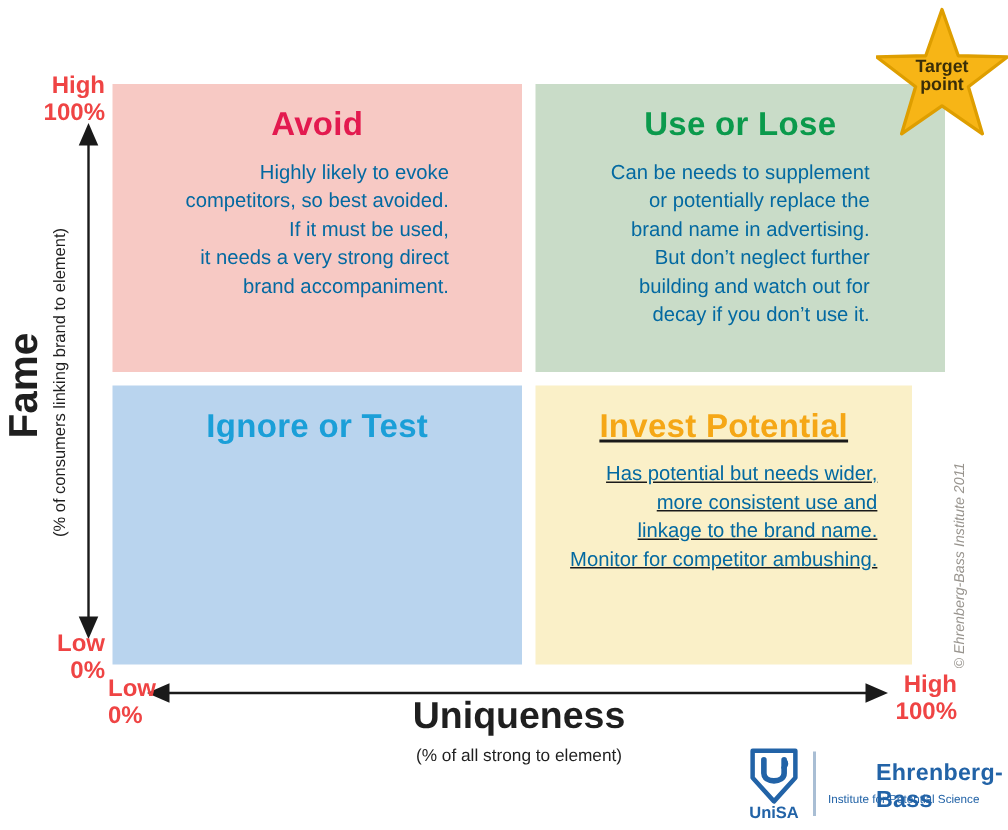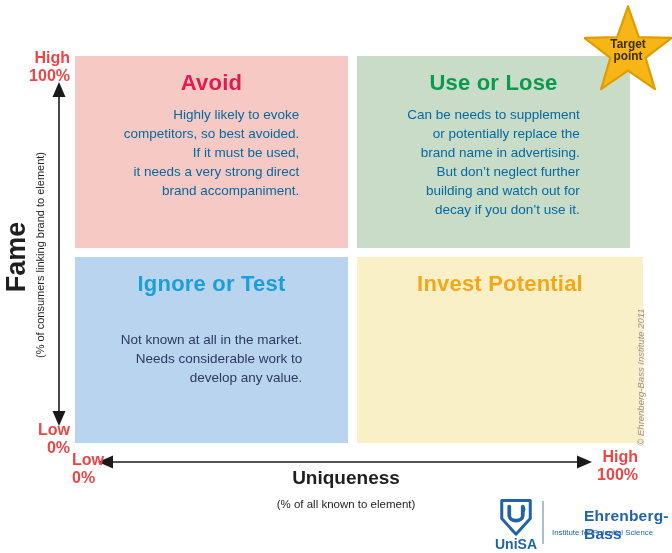--- a/index.html
+++ b/index.html
@@ -17,21 +17,21 @@
     font-size: 22px; font-weight: bold; letter-spacing: 0.2px;
     margin-bottom: 11px; line-height: 1.1;
   }
   .quad-body {
     font-size: 13.5px; line-height: 1.4; color: #0369a1;
     white-space: pre-line; font-weight: 500;
   }
   #quad-tl { left: 75px;  top: 56px;  width: 273px; height: 192px; }
   #quad-tr { left: 357px; top: 56px;  width: 273px; height: 192px; }
   #quad-bl { left: 75px;  top: 257px; width: 273px; height: 186px; }
-  #quad-br { left: 357px; top: 257px; width: 286px; height: 186px; }
+  #quad-br { left: 357px; top: 257px; width: 251px; height: 186px; text-decoration: underline; }
   #quad-bl .quad-body { color: #2c3960; }
 
   .axis-svg { position: absolute; }
   .axis-label {
     position: absolute; font-size: 16px; font-weight: bold;
     line-height: 1.15; white-space: pre-line; color: #ef4444;
   }
   #y-high { left: 28px; top: 49px;  width: 42px; text-align: right; }
   #y-low  { left: 32px; top: 421px; width: 38px; text-align: right; }
   #x-low  { left: 72px; top: 451px; width: 40px; text-align: left; }
@@ -40,21 +40,21 @@
   .v-center { position: absolute; white-space: nowrap; }
   #fame-title {
     left: 16px; top: 257px; font-size: 27px; font-weight: bold;
     transform: translate(-50%, -50%) rotate(-90deg); color: #1f1f1f;
   }
   #fame-subtitle {
     left: 40px; top: 255px; font-size: 11px; font-weight: 500;
     transform: translate(-50%, -50%) rotate(-90deg); color: #1f1f1f;
   }
   #uniqueness-title {
-    position: absolute; left: 346px; top: 478px; font-size: 19px; font-weight: bold;
+    position: absolute; left: 346px; top: 478px; font-size: 25px; font-weight: bold;
     transform: translate(-50%, -50%); white-space: nowrap; color: #1f1f1f;
   }
   #uniqueness-subtitle {
     position: absolute; left: 346px; top: 504px; font-size: 11.5px; font-weight: 500;
     transform: translate(-50%, -50%); white-space: nowrap; color: #1f1f1f;
   }
   #copyright {
     left: 640px; top: 377px; font-size: 9.5px; font-style: italic;
     color: #98948e; transform: translate(-50%, -50%) rotate(-90deg);
   }
@@ -62,21 +62,21 @@
   #target-star { position: absolute; left: 584px; top: 2px; width: 88px; height: 95px; }
   #target-star text {
     font-family: "Liberation Sans", sans-serif; font-size: 13.5px;
     font-weight: bold; fill: #3a2e08; text-anchor: middle;
   }
 
   #footer-logo { position: absolute; left: 494px; top: 496px; width: 160px; height: 52px; }
   #unisa-shield { position: absolute; left: 4px; top: 1px; width: 36px; height: 40px; }
   #unisa-label {
     position: absolute; left: 0px; top: 40px; width: 44px; text-align: center;
-    font-size: 14px; font-weight: bold;
+    font-size: 11px; font-weight: bold;
   }
   #logo-divider { position: absolute; left: 48px; top: 5px; width: 1.5px; height: 43px; background: #a9bed4; }
   #eb-name { position: absolute; left: 58px; top: 11px; font-size: 15.5px; font-weight: bold; letter-spacing: 0.2px; }
   #eb-tagline { position: absolute; left: 58px; top: 32px; font-size: 7.8px; font-weight: 500; }
 </style>
 </head>
 <body>
 
 <div id="stage">
 
@@ -94,27 +94,28 @@
     <div class="quad-body">Can be needs to supplement
 or potentially replace the
 brand name in advertising.
 But don’t neglect further
 building and watch out for
 decay if you don’t use it.</div>
   </div>
 
   <div class="quad" id="quad-bl" style="background-color: rgb(185, 212, 238); gap: 24px;">
     <div class="quad-title" style="color: rgb(27, 159, 216);">Ignore or Test</div>
-    <div class="quad-body">Not known at all in the market.
-Needs considerable work to
-develop any value.</div>
   </div>
 
   <div class="quad" id="quad-br" style="background-color: rgb(250, 240, 200);">
     <div class="quad-title" style="color: rgb(245, 167, 22);">Invest Potential</div>
+    <div class="quad-body">Has potential but needs wider,
+more consistent use and
+linkage to the brand name.
+Monitor for competitor ambushing.</div>
   </div>
 
   <svg class="axis-svg" style="left:48px; top:82px; width:22px; height:344px;" viewBox="0 0 22 344">
     <line x1="11" y1="13" x2="11" y2="331" stroke="#1a1a1a" stroke-width="1.6"></line>
     <polygon points="11,0 4.5,15 17.5,15" fill="#1a1a1a"></polygon>
     <polygon points="11,344 4.5,329 17.5,329" fill="#1a1a1a"></polygon>
   </svg>
 
   <svg class="axis-svg" style="left:98px; top:454px; width:494px; height:16px;" viewBox="0 0 494 16">
     <line x1="13" y1="8" x2="481" y2="8" stroke="#1a1a1a" stroke-width="1.6"></line>
@@ -127,21 +128,21 @@
   <div class="axis-label" id="y-low">Low
 0%</div>
   <div class="axis-label" id="x-low">Low
 0%</div>
   <div class="axis-label" id="x-high">High
 100%</div>
 
   <div class="v-center" id="fame-title">Fame</div>
   <div class="v-center" id="fame-subtitle">(% of consumers linking brand to element)</div>
   <div id="uniqueness-title">Uniqueness</div>
-  <div id="uniqueness-subtitle">(% of all known to element)</div>
+  <div id="uniqueness-subtitle">(% of all strong to element)</div>
 
   <div class="v-center" id="copyright">© Ehrenberg-Bass Institute 2011</div>
 
   <svg id="target-star" viewBox="0 0 100 106">
     <path d="M50,4 L62.3,39 L99.5,39.9 L70,62.5 L80.6,98.1 L50,77 L19.4,98.1 L30,62.5 L0.5,39.9 L37.7,39 Z" stroke-width="2.5" stroke-linejoin="round" style="fill: rgb(247, 181, 22); stroke: rgb(222, 158, 0);"></path>
     <text x="50" y="51">Target</text>
     <text x="50" y="65">point</text>
   </svg>
 
   <div id="footer-logo">

